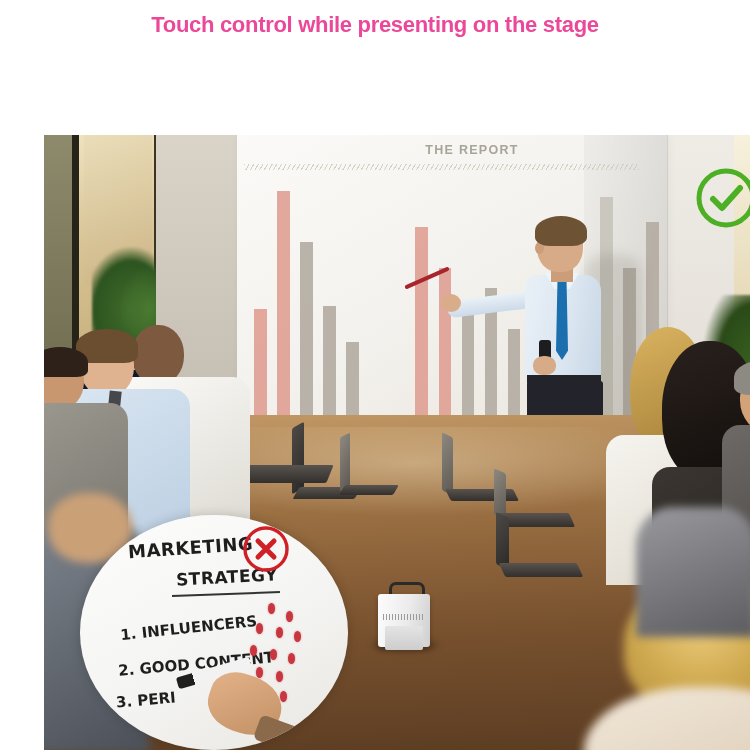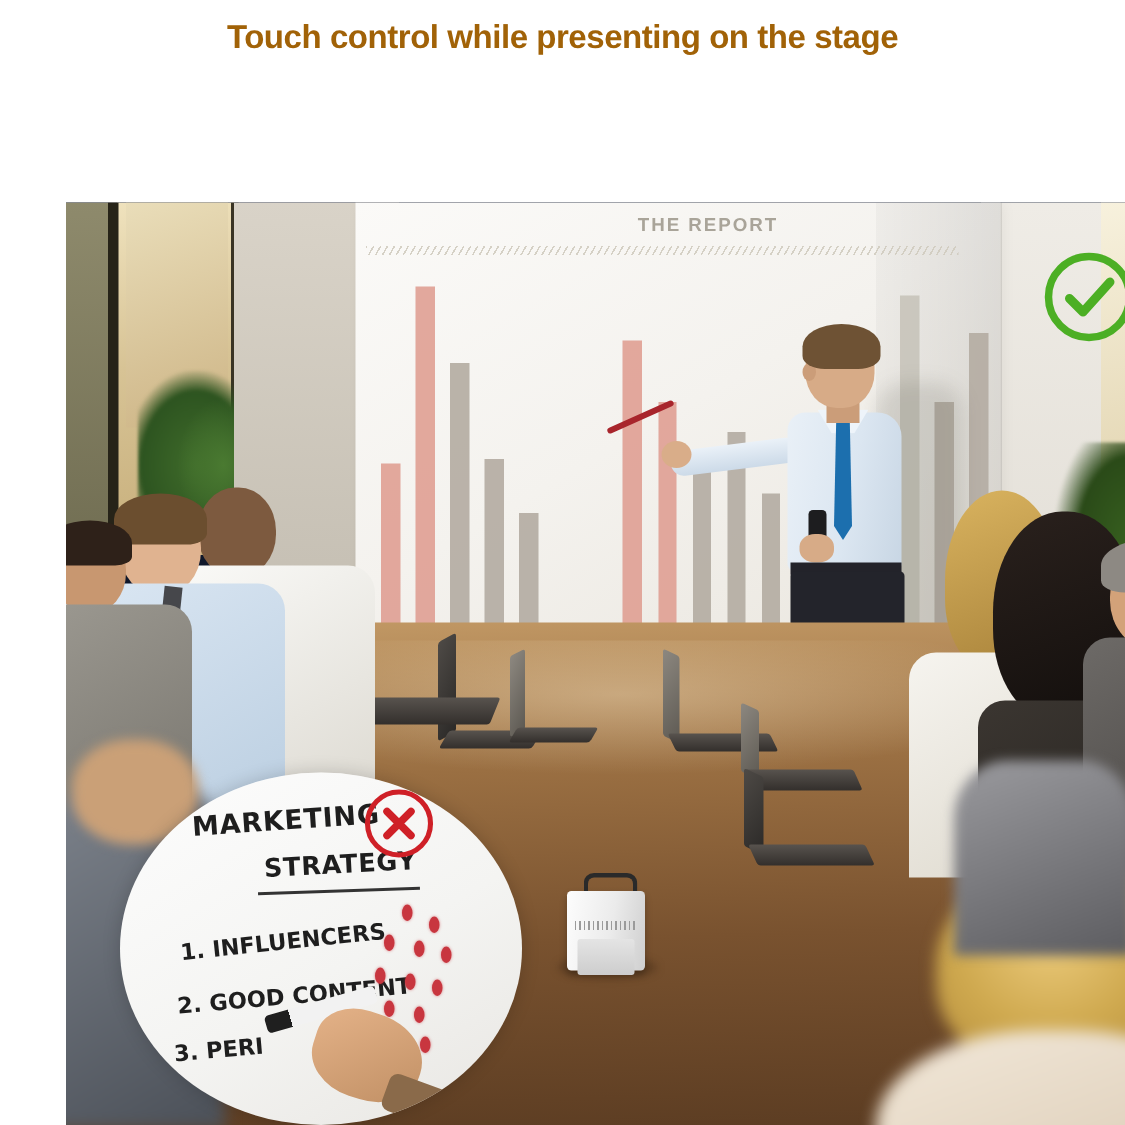--- a/index.html
+++ b/index.html
@@ -6,21 +6,21 @@
   html,body{margin:0;padding:0;background:#ffffff;}
   body{width:750px;height:750px;overflow:hidden;
        font-family:"Liberation Sans",sans-serif;}
   #page{position:relative;width:750px;height:750px;background:#fff;overflow:hidden;}
 
   
   .header{position:absolute;left:0;top:0;width:750px;height:135px;background:#fff;
           display:flex;flex-direction:column;align-items:center;justify-content:flex-start;}
   .title{margin-top:22px;font-size:36px;font-weight:bold;color:#111;letter-spacing:-0.4px;
          line-height:1.0;white-space:nowrap;}
-  .subtitle{margin-top:12px;font-size:22px;font-weight:bold;color:#a16207;letter-spacing:-0.3px;
+  .subtitle{margin-top:12px;font-size:22px;font-weight:bold;color:#ec4899;letter-spacing:-0.3px;
             white-space:nowrap;}
 
   
   .photo{position:absolute;left:0;top:135px;width:750px;height:615px;overflow:hidden;
          background:#0f172a;margin-left:44px;}
 
   
   .wall-left{position:absolute;left:0;top:0;width:34px;height:260px;
              background:linear-gradient(180deg,#8e8a6c,#6e6b50);}
   .window{position:absolute;left:34px;top:0;width:78px;height:235px;

